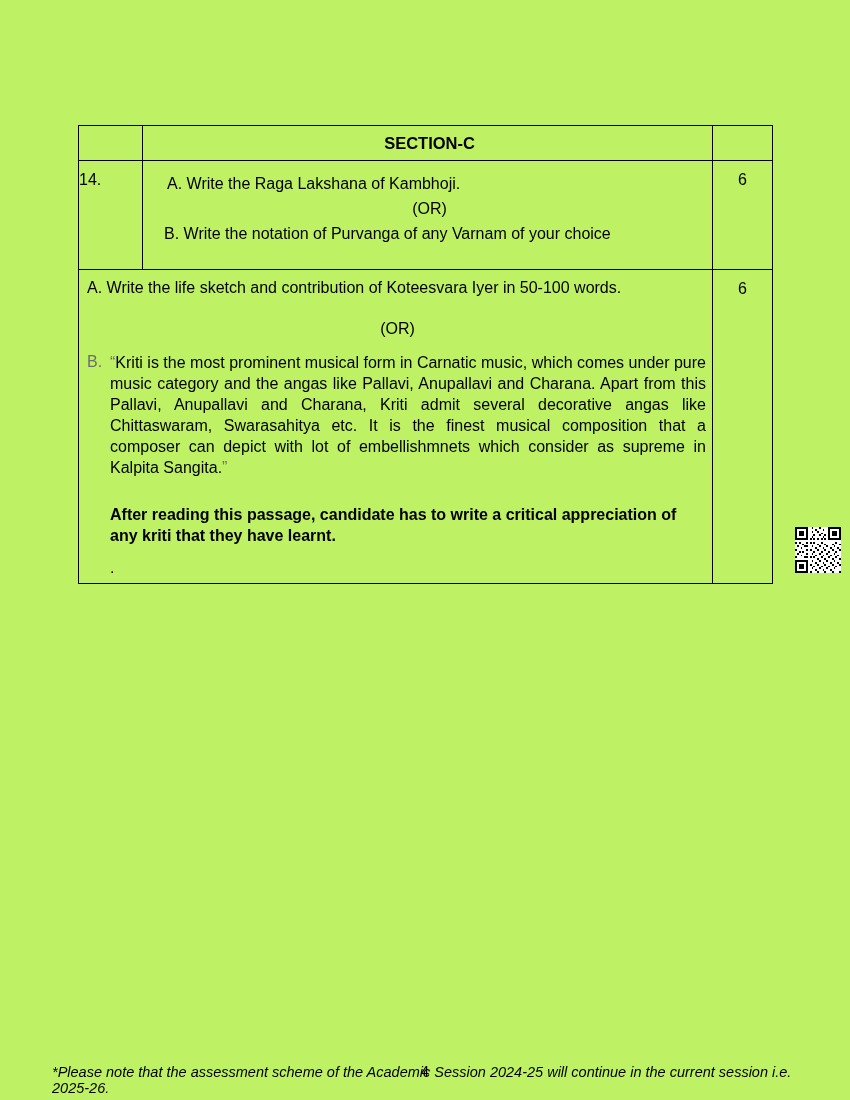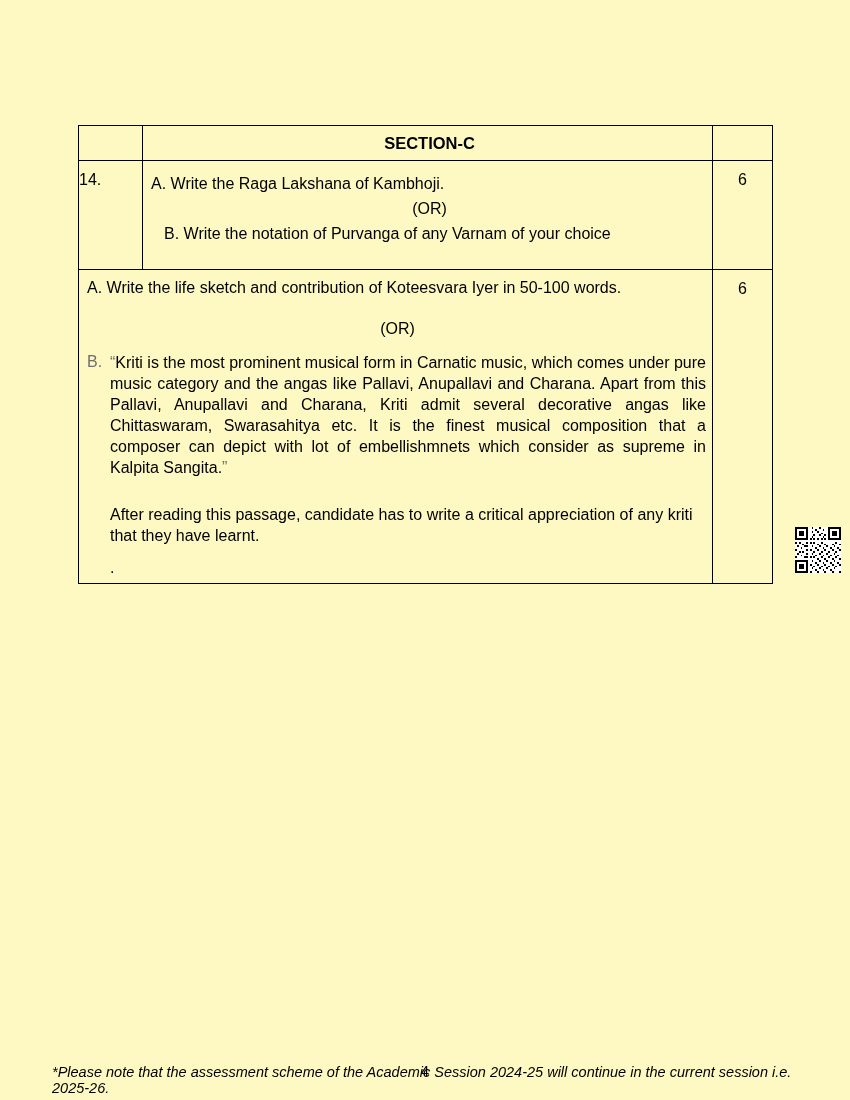--- a/index.html
+++ b/index.html
@@ -5,21 +5,21 @@
   * { margin: 0; padding: 0; box-sizing: border-box; }
   html, body { background: #ffffff; }
   body {
     width: 850px; height: 1100px;
     font-family: "Liberation Sans", sans-serif;
     color: #000;
   }
   .page {
     position: relative;
     width: 850px; height: 1100px;
-    background: #fef9c3;
+    background: #bef264;
     overflow: hidden;
   }
 
   
   .doc-table {
     position: absolute;
     left: 78px; top: 125px;
     width: 695px;
     border: 1px solid #000;
     font-size: 16px;
@@ -40,36 +40,36 @@
     border-left: 1px solid #000;
     text-align: center;
     padding-top: 9px;
   }
   .header-row { height: 35px; }
   .header-row .cell-content {
     display: flex; align-items: center; justify-content: center;
     font-weight: bold; font-size: 16.5px;
   }
 
-  .q14-a { margin: 13px 0 0 0; }
+  .q14-a { margin: 13px 0 0 16px; }
   .or-line { text-align: center; margin: 6px 0 0 0; }
   .q14-b { margin: 6px 0 26px 13px; }
 
   .q15-a { margin: 8px 0 0 0; }
   .q15-or { text-align: center; margin: 22px 0 0 0; }
   .partb { display: flex; margin: 14px 0 0 0; }
   .b-label { flex: 0 0 23px; width: 23px; color: #6e6e6e; }
   .quote {
     flex: 1 1 auto;
     text-align: justify;
     line-height: 21px;
     padding-right: 2px;
   }
   .gray-mark { color: #6e6e6e; }
-  .followup { margin: 26px 0 0 23px; line-height: 21px; padding-right: 2px; }
+  .followup { margin: 26px 0 0 23px; line-height: 21px; padding-right: 2px; font-weight: bold; }
   .trailing-dot { margin: 12px 0 6px 23px; }
 
   
   .qr {
     position: absolute;
     left: 795px; top: 527px;
     width: 46px; height: 46px;
   }
 
   

